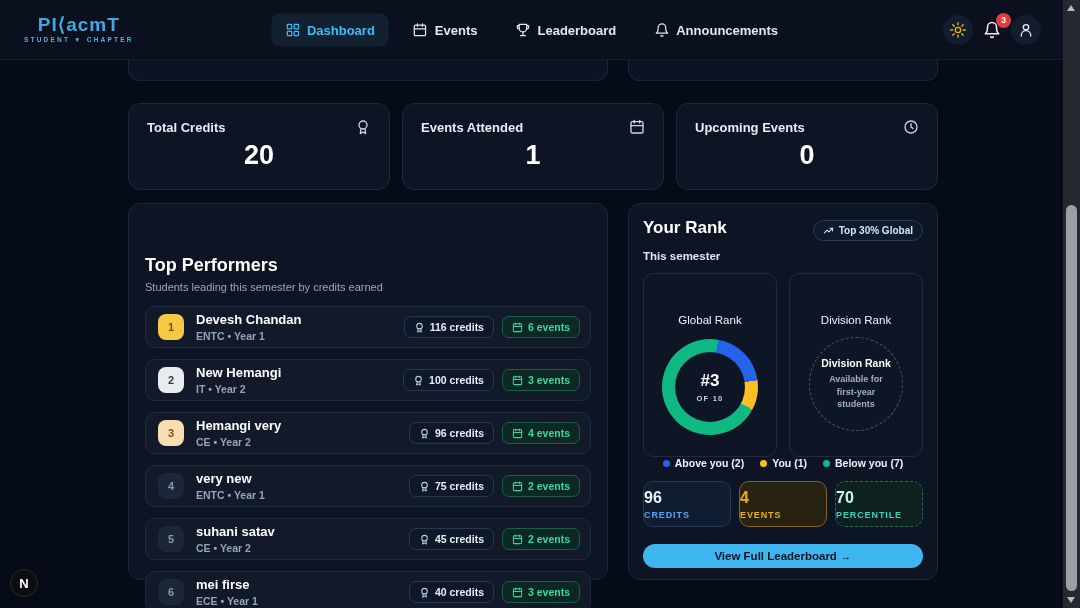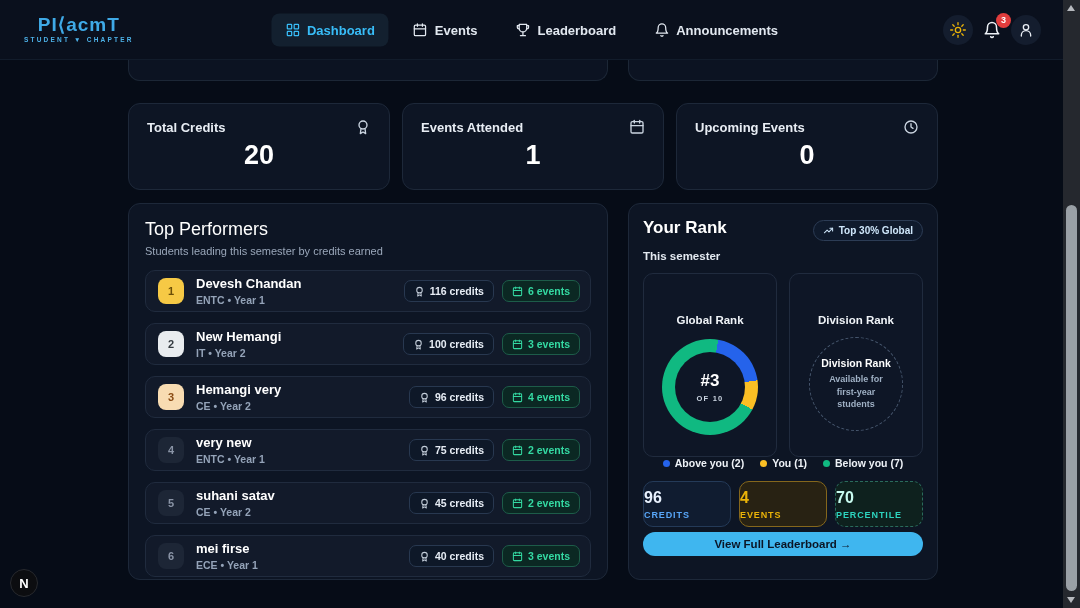--- a/index.html
+++ b/index.html
@@ -54,21 +54,21 @@
   .stat-head { display:flex; justify-content:space-between; align-items:center; }
   .stat-label { font-size:13px; font-weight:700; color:#e8edf4; }
   .stat-icon { color:#cbd5e1; }
   .stat-icon svg { width:16px; height:16px; }
   .stat-value { text-align:center; font-size:27px; font-weight:800; color:#ffffff; margin-top:5px; }
 
   .main-row { display:flex; gap:20px; margin-top:13px; }
 
   
   .performers-card { width:480px; height:377px; padding:15px 16px; }
-  .tp-title { font-size:18px; font-weight:400; color:#fff; }
+  .tp-title { font-size:18px; font-weight:700; color:#fff;margin-top:36px; }
   .tp-sub { font-size:11px; color:#9aa7ba; margin-top:5px; }
   .tp-list { margin-top:13px; display:flex; flex-direction:column; gap:11px; }
   .tp-row { height:42px; background:#121a2a; border:1px solid #202b3e; border-radius:10px;
     display:flex; align-items:center; padding:0 10px 0 12px; }
   .rank-badge { width:26px; height:26px; border-radius:8px; flex:none;
     display:flex; align-items:center; justify-content:center; font-size:11px; font-weight:800; }
   .rank-1 { background:#f6c945; color:#6b4e07; }
   .rank-2 { background:#e9ecef; color:#343a40; }
   .rank-3 { background:#f8dcb2; color:#8a4b13; }
   .rank-d { background:#1d2636; color:#8a94a6; }
@@ -87,21 +87,21 @@
   .rank-card { width:310px; height:377px; padding:14px; }
   .yr-head { display:flex; justify-content:space-between; align-items:flex-start; }
   .yr-title { font-size:17px; font-weight:800; color:#fff; }
   .yr-badge { display:flex; gap:5px; align-items:center; border:1px solid #2c3c55; background:#0f1a2c;
     color:#cfe7fb; font-size:10px; font-weight:700; padding:4px 9px; border-radius:999px; margin-top:2px; }
   .yr-badge svg { width:11px; height:11px; }
   .yr-sub { font-size:11.5px; font-weight:700; color:#e3e9f0; margin-top:9px; }
   .yr-cards { display:flex; gap:12px; margin-top:11px; }
   .inner-card { flex:1; height:184px; background:#0e1626; border:1px solid #202b3e; border-radius:10px;
     display:flex; flex-direction:column; align-items:center; padding-top:40px; }
-  .inner-title { font-size:11.5px; font-weight:700; color:#f0f4f8; }
+  .inner-title { font-size:11.5px; font-weight:400; color:#f0f4f8; }
   .donut-wrap { position:relative; width:96px; height:96px; margin-top:13px; }
   .donut { position:absolute; inset:0; border-radius:50%; background:#10b981; }
   .donut::after { content:""; position:absolute; inset:13px; background:#0e1626; border-radius:50%; }
   .donut-center { position:absolute; inset:0; z-index:1; display:flex; flex-direction:column;
     align-items:center; justify-content:center; }
   .donut-rank { font-size:17px; font-weight:800; color:#fff; }
   .donut-of { font-size:7.5px; font-weight:700; letter-spacing:1.2px; color:#cbd5e1; margin-top:3px; }
   .dashed-circle { margin-top:11px; width:94px; height:94px; border:1.5px dashed #46566d; border-radius:50%;
     display:flex; flex-direction:column; align-items:center; justify-content:center; text-align:center;
     padding:0 9px; }
@@ -116,21 +116,21 @@
   .ys-value { font-size:16px; font-weight:800; }
   .ys-label { font-size:9px; font-weight:800; letter-spacing:0.9px; margin-top:3px; }
   .ys-credits { background:#101c30; border:1px solid #243a58; }
   .ys-credits .ys-value { color:#eaf3ff; }
   .ys-credits .ys-label { color:#58a6f8; }
   .ys-events { background:#282213; border:1px solid #85671c; }
   .ys-events .ys-value, .ys-events .ys-label { color:#eab308; }
   .ys-percentile { background:#0e211e; border:1px dashed #2a6b5c; }
   .ys-percentile .ys-value { color:#c8fbf0; }
   .ys-percentile .ys-label { color:#2dd4bf; }
-  .yr-cta { margin-top:5px; width:100%; height:24px; border:none; border-radius:999px;
+  .yr-cta { margin-top:17px; width:100%; height:24px; border:none; border-radius:999px;
     background:#3fb6ef; color:#0b1526; font-family:inherit; font-size:11.5px; font-weight:800;
     display:flex; align-items:center; justify-content:center; cursor:pointer; }
 
   
   .scrollbar { position:absolute; top:0; right:0; width:17px; height:608px; background:#25282e; z-index:10; }
   .sb-thumb { position:absolute; left:3px; right:3px; top:205px; height:386px; background:#9aa0a6;
     border-radius:6px; cursor:pointer; }
   .sb-up { position:absolute; top:5px; left:4px; width:0; height:0;
     border-left:4.5px solid transparent; border-right:4.5px solid transparent;
     border-bottom:6px solid #b6b9be; cursor:pointer; }

